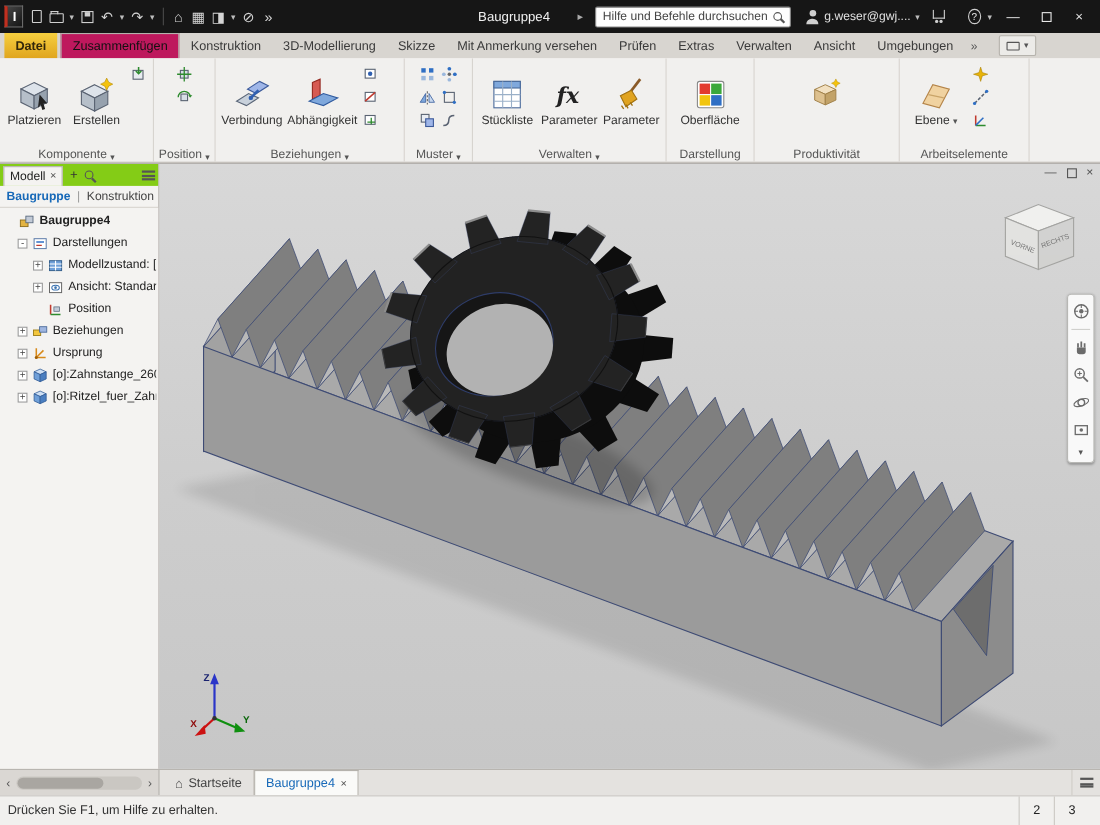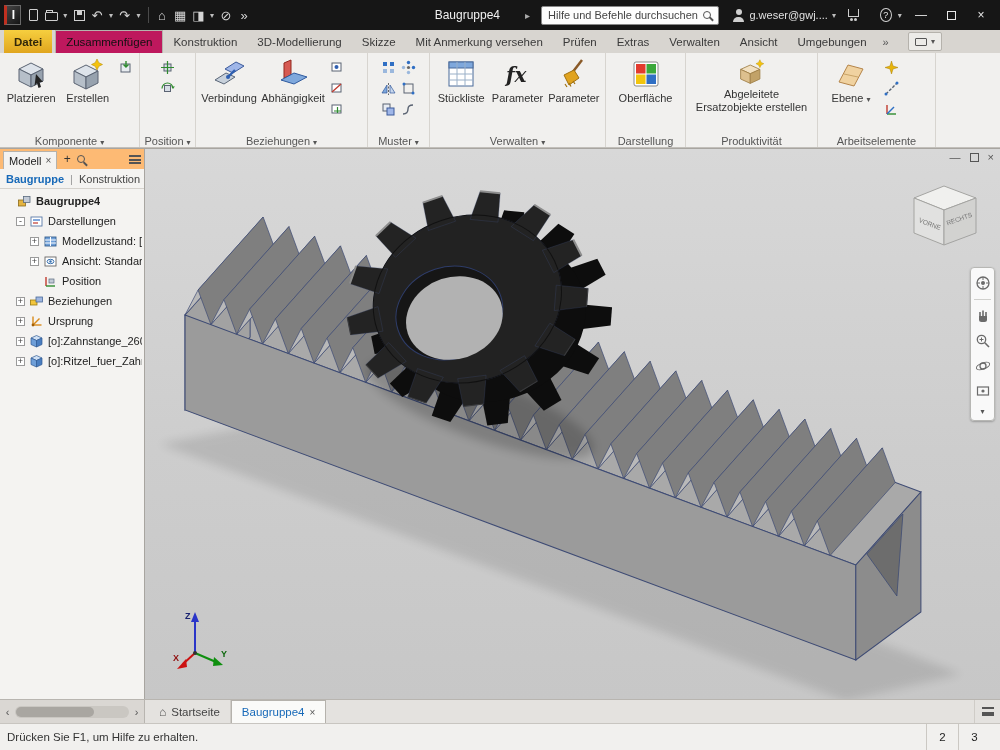--- a/index.html
+++ b/index.html
@@ -46,33 +46,33 @@
   .rtab-extra { display:flex; align-items:center; color:#555; padding:0 6px; font-size:11px; }
   .ribbon-toggle { margin-left:auto; margin-right:58px; display:flex; align-items:center; gap:4px; border:1px solid #b5b2ac; background:#ecebe8; padding:0 6px; margin-top:2px; margin-bottom:2px; border-radius:2px; color:#444; }
   .rt-box { width:12px; height:8px; border:1px solid #555; border-radius:1px; }
   .caret { font-size:8px; color:#555; }
 
   
   .ribbon { height:95px; background:#f1f0ee; border-bottom:1px solid #c2bfba; display:flex; align-items:stretch; flex:0 0 auto; overflow:hidden; }
   .rgroup { display:flex; flex-direction:column; border-right:1px solid #d7d4cf; flex:0 0 auto; }
   .rg-content { flex:1; display:flex; align-items:flex-start; padding:3px 4px 0 4px; gap:2px; }
   .rg-label { height:16px; display:flex; align-items:flex-end; justify-content:center; gap:3px; font-size:11px; color:#555; }
-  .bigbtn { display:flex; flex-direction:column; align-items:center; width:58px; padding-top:2px; border-radius:2px; }
+  .bigbtn { display:flex; flex-direction:column; align-items:center; width:58px; padding-top:2px; border-radius:2px;margin-top:12px; }
   .blabel { font-size:11px; color:#333; text-align:center; line-height:1.15; margin-top:2px; }
   .ic32 { width:32px; height:32px; }
   .scol { display:flex; flex-direction:column; gap:3px; padding-top:2px; }
   .sbtn { width:18px; height:18px; display:flex; align-items:center; justify-content:center; border-radius:2px; }
   .ic14 { width:15px; height:15px; }
   .wide-btn { width:122px; }
   .g-verein { width:44px; overflow:hidden; border-right:none; }
 
   
   .main { flex:1; display:flex; min-height:0; border-top:1px solid #a8a5a0; }
   .browser-panel { width:145px; background:#f4f3f1; border-right:1px solid #a8a5a0; display:flex; flex-direction:column; font-size:11px; overflow:hidden; }
-  .bp-header { height:20px; background:#fdba74; display:flex; align-items:center; padding:0 3px; gap:4px; flex:0 0 auto; }
+  .bp-header { height:20px; background:#84cc16; display:flex; align-items:center; padding:0 3px; gap:4px; flex:0 0 auto; }
   .bp-tab { background:#f4f3f1; border:1px solid #b5b2ac; border-bottom:none; height:18px; margin-top:2px; display:flex; align-items:center; gap:4px; padding:0 5px; color:#222; }
   .bp-x { color:#555; font-size:10px; }
   .bp-plus { color:#333; font-size:12px; width:12px; text-align:center; }
   .bars { width:12px; height:9px; border-top:2px solid #555; border-bottom:2px solid #555; position:relative; }
   .bars::after { content:""; position:absolute; left:0; top:2.5px; width:12px; height:2px; background:#555; }
   .bp-subtabs { height:20px; display:flex; align-items:center; gap:6px; padding:0 6px; border-bottom:1px solid #d5d2cd; flex:0 0 auto; }
   .bp-sub-active { color:#1769b8; font-weight:bold; }
   .bp-sub { color:#444; }
   .bp-div { color:#999; }
   .tree { flex:1; overflow:hidden; padding-top:2px; background:#f4f3f1; white-space:nowrap; }
@@ -394,21 +394,20 @@
 
     <div class="rgroup" style="width:132px">
       <div class="rg-content" style="justify-content:center">
         <div class="bigbtn wide-btn">
           <svg class="ic32" viewBox="0 0 32 32" style="width:28px;height:28px">
             <polygon points="14,8 25,13 14,18 3,13" fill="#f2e0c0" stroke="#a08048"></polygon>
             <polygon points="3,13 14,18 14,29 3,24" fill="#ddc08e" stroke="#a08048"></polygon>
             <polygon points="14,18 25,13 25,24 14,29" fill="#c2a268" stroke="#a08048"></polygon>
             <polygon points="25,2 26.5,5 29.5,6.5 26.5,8 25,11 23.5,8 20.5,6.5 23.5,5" fill="#f4c20d" stroke="#b8900a" stroke-width="0.5"></polygon>
           </svg>
-          <span class="blabel">Abgeleitete Ersatzobjekte erstellen</span>
         </div>
       </div>
       <div class="rg-label">
           <span>Produktivität</span>
         </div>
     </div>
 
     <div class="rgroup" style="width:118px">
       <div class="rg-content">
         <div class="bigbtn">

